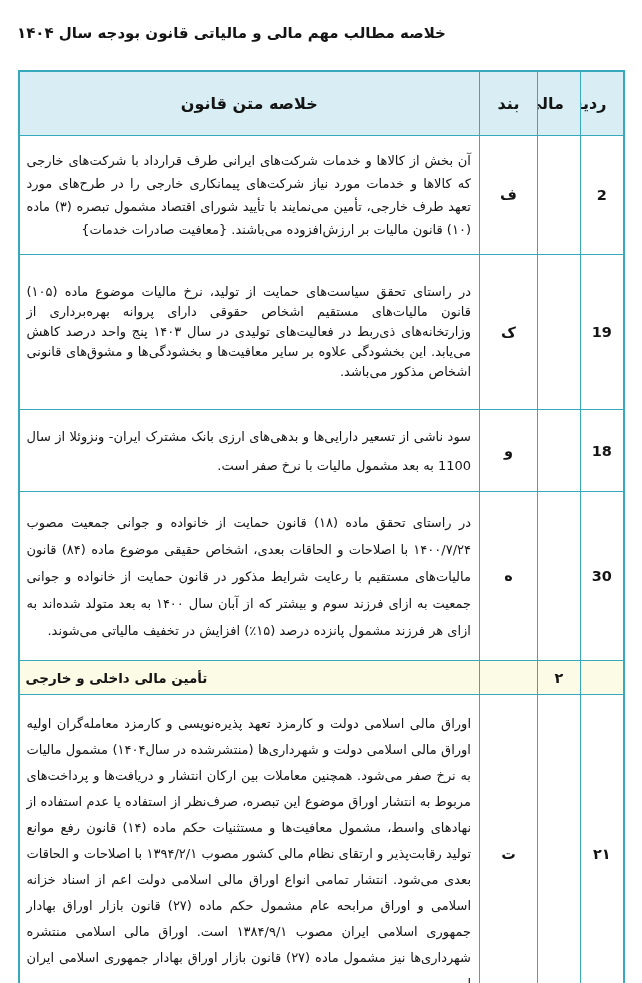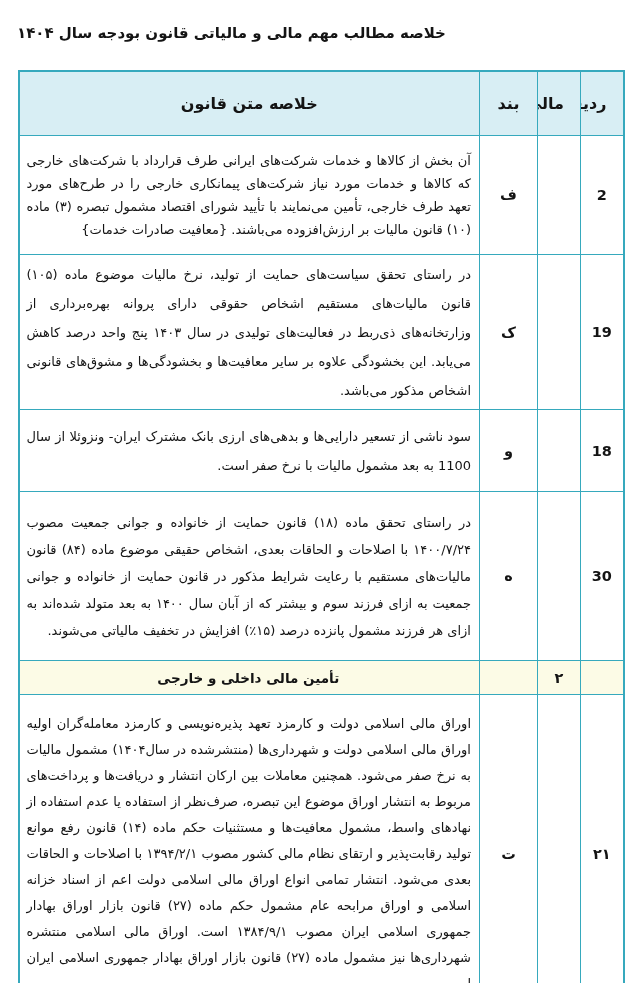--- a/index.html
+++ b/index.html
@@ -53,35 +53,35 @@
   td.text p {
     margin: 0;
     font-size: 13px;
     text-align: justify;
     text-justify: inter-word;
     line-height: 26px;
   }
   tr.r17 td.text { height: 114px; margin-top: 24px; }
   tr.r17 td.text p { line-height: 23px; }
   tr.r18 td.text { height: 150px; }
-  tr.r18 td.text p { line-height: 29px; }
+  tr.r18 td.text p { line-height: 20px; }
   tr.r19 td.text { height: 77px; }
   tr.r19 td.text p { line-height: 29px; }
   tr.r20 td.text { height: 164px; border-radius: 12px; }
   tr.r20 td.text p { line-height: 27px; }
   tr.r21 td.text { height: 313px; }
   tr.r21 td.text p { line-height: 26px; }
   tr.section-row td {
     background: #fcfbe6;
     height: 33px;
   }
   tr.section-row td.sec-title {
     font-weight: bold;
     font-size: 13.5px;
-    text-align: center;
+    text-align: left;
     padding: 0 8px 0 6px;
   }
   tr.section-row td.num { font-size: 14.5px; }
 </style>
 </head>
 <body>
 
 <h1 class="page-title">خلاصه مطالب مهم مالی و مالیاتی قانون بودجه سال ۱۴۰۴</h1>
 
 <table class="law-table">

